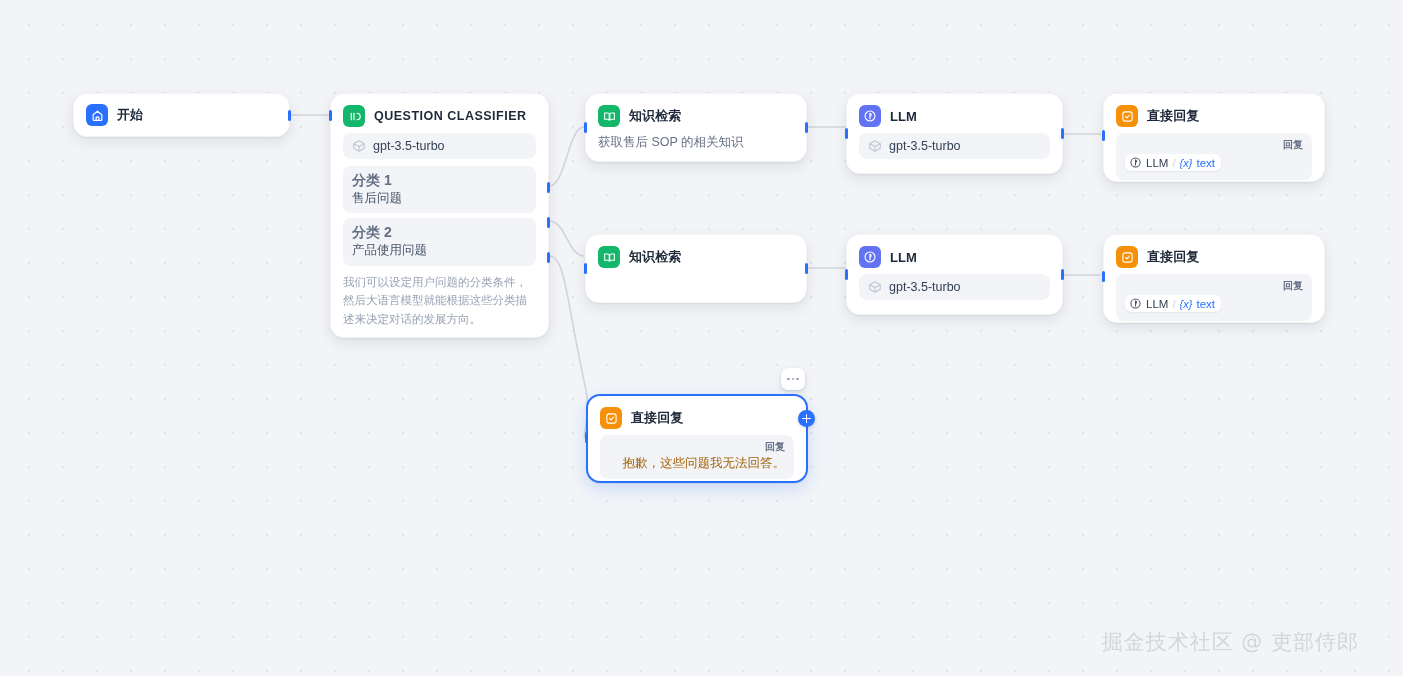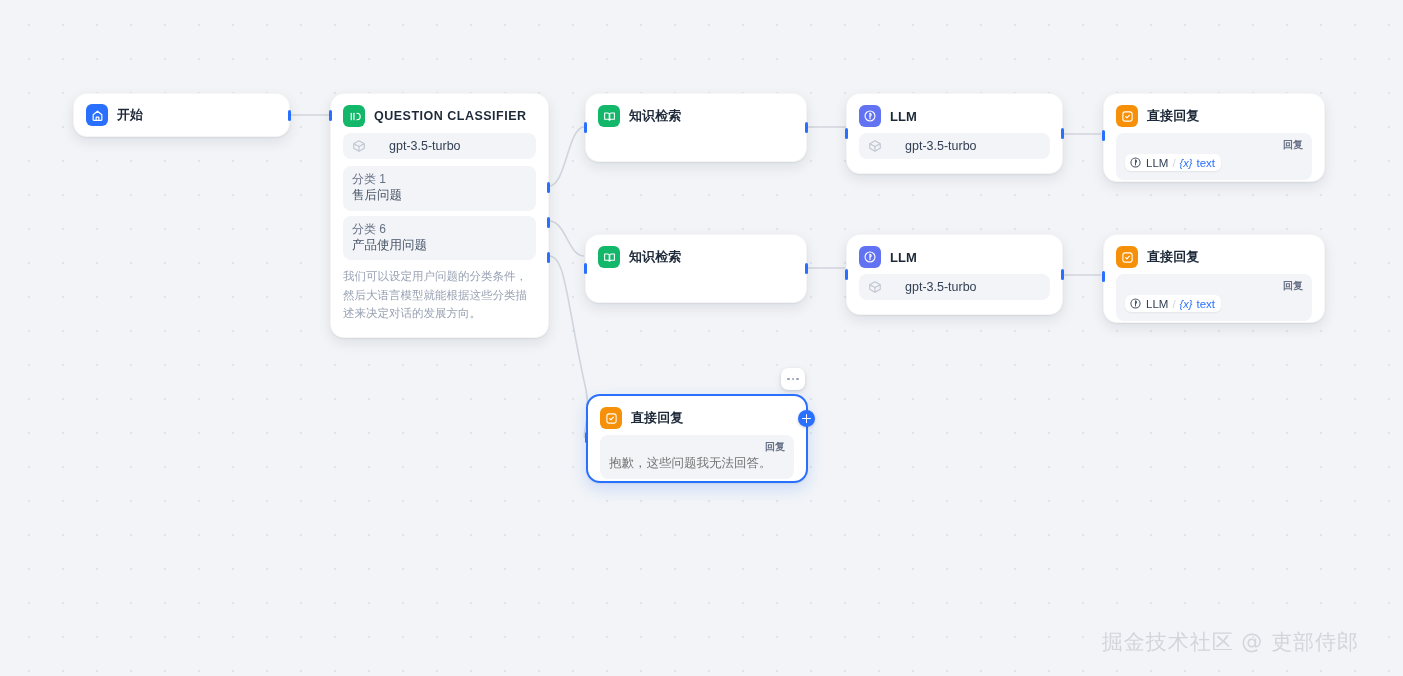--- a/index.html
+++ b/index.html
@@ -77,42 +77,42 @@
     font-size: 12.5px;
     color: #667085;
     line-height: 1.45;
     padding: 0 12px 13px 12px;
   }
 
   
   .model-chip {
     display: flex;
     align-items: center;
-    gap: 23px;
+    gap: 7px;
     background: #f2f4f7;
     border-radius: 8px;
     padding: 6px 9px;
     font-size: 12.5px;
     color: #344054;
   }
   .provider-dot {
     width: 14px; height: 14px;
     flex: 0 0 auto;
     opacity: .55;
   }
   .class-list { margin-top: 7px; }
   .class-item {
     background: #f2f4f7;
     border-radius: 8px;
     padding: 5px 9px 6px 9px;
     margin-bottom: 5px;
   }
   .class-label {
-    font-size: 12px;
-    font-weight: normal;
+    font-size: 14px;
+    font-weight: bold;
     color: #667085;
     line-height: 1.35;
   }
   .class-value {
     font-size: 12.5px;
     color: #475467;
     line-height: 1.4;
   }
   .node-note {
     font-size: 11.5px;
@@ -127,22 +127,23 @@
   }
   .answer-label {
     font-size: 10px;
     font-weight: bold;
     color: #667085;
     line-height: 1.4;
     text-align: right;
   }
   .answer-text {
     font-size: 12.5px;
-    color: #737373;
+    color: #a16207;
     line-height: 1.45;
+    text-align: right;
   }
   .var-chip {
     display: inline-flex;
     align-items: center;
     gap: 4px;
     background: #ffffff;
     border-radius: 6px;
     padding: 2px 6px 2px 4px;
     margin-top: 2px;
     box-shadow: 0 1px 2px rgba(16,24,40,0.07);
@@ -273,21 +274,21 @@
         </svg>
         <span>gpt-3.5-turbo</span>
       </div>
 
       <div class="class-list">
         <div class="class-item">
           <div class="class-label">分类 1</div>
           <div class="class-value">售后问题</div>
         </div>
         <div class="class-item">
-          <div class="class-label">分类 6</div>
+          <div class="class-label">分类 2</div>
           <div class="class-value">产品使用问题</div>
         </div>
       </div>
 
       <div class="node-note">我们可以设定用户问题的分类条件，然后大语言模型就能根据这些分类描述来决定对话的发展方向。</div>
     </div>
 
     <div class="handle" style="left:-2px; top:16px;"></div>
     <div class="handle" style="right:-2px; top:88px;"></div>
     <div class="handle" style="right:-2px; top:123px;"></div>
@@ -297,20 +298,21 @@
   <div class="node" style="left:585px; top:93px; width:222px; height:69px;">
     <div class="node-head">
       <span class="node-icon" style="background:#12b76a;">
         <svg width="13" height="13" viewBox="0 0 24 24" fill="none" stroke="#fff" stroke-width="2" stroke-linecap="round" stroke-linejoin="round">
           <path d="M3 5.5h6a2.5 2.5 0 0 1 2.5 2.5v11A2 2 0 0 0 9.5 17H3z"></path>
           <path d="M21 5.5h-6a2.5 2.5 0 0 0-2.5 2.5v11A2 2 0 0 1 14.5 17H21z"></path>
         </svg>
       </span>
       <span class="node-title">知识检索</span>
     </div>
+    <div class="node-desc">获取售后 SOP 的相关知识</div>
     <div class="handle" style="left:-2px; top:28px;"></div>
     <div class="handle" style="right:-2px; top:28px;"></div>
   </div>
 
   <div class="node" style="left:585px; top:234px; width:222px; height:69px;">
     <div class="node-head">
       <span class="node-icon" style="background:#12b76a;">
         <svg width="13" height="13" viewBox="0 0 24 24" fill="none" stroke="#fff" stroke-width="2" stroke-linecap="round" stroke-linejoin="round">
           <path d="M3 5.5h6a2.5 2.5 0 0 1 2.5 2.5v11A2 2 0 0 0 9.5 17H3z"></path>
           <path d="M21 5.5h-6a2.5 2.5 0 0 0-2.5 2.5v11A2 2 0 0 1 14.5 17H21z"></path>

